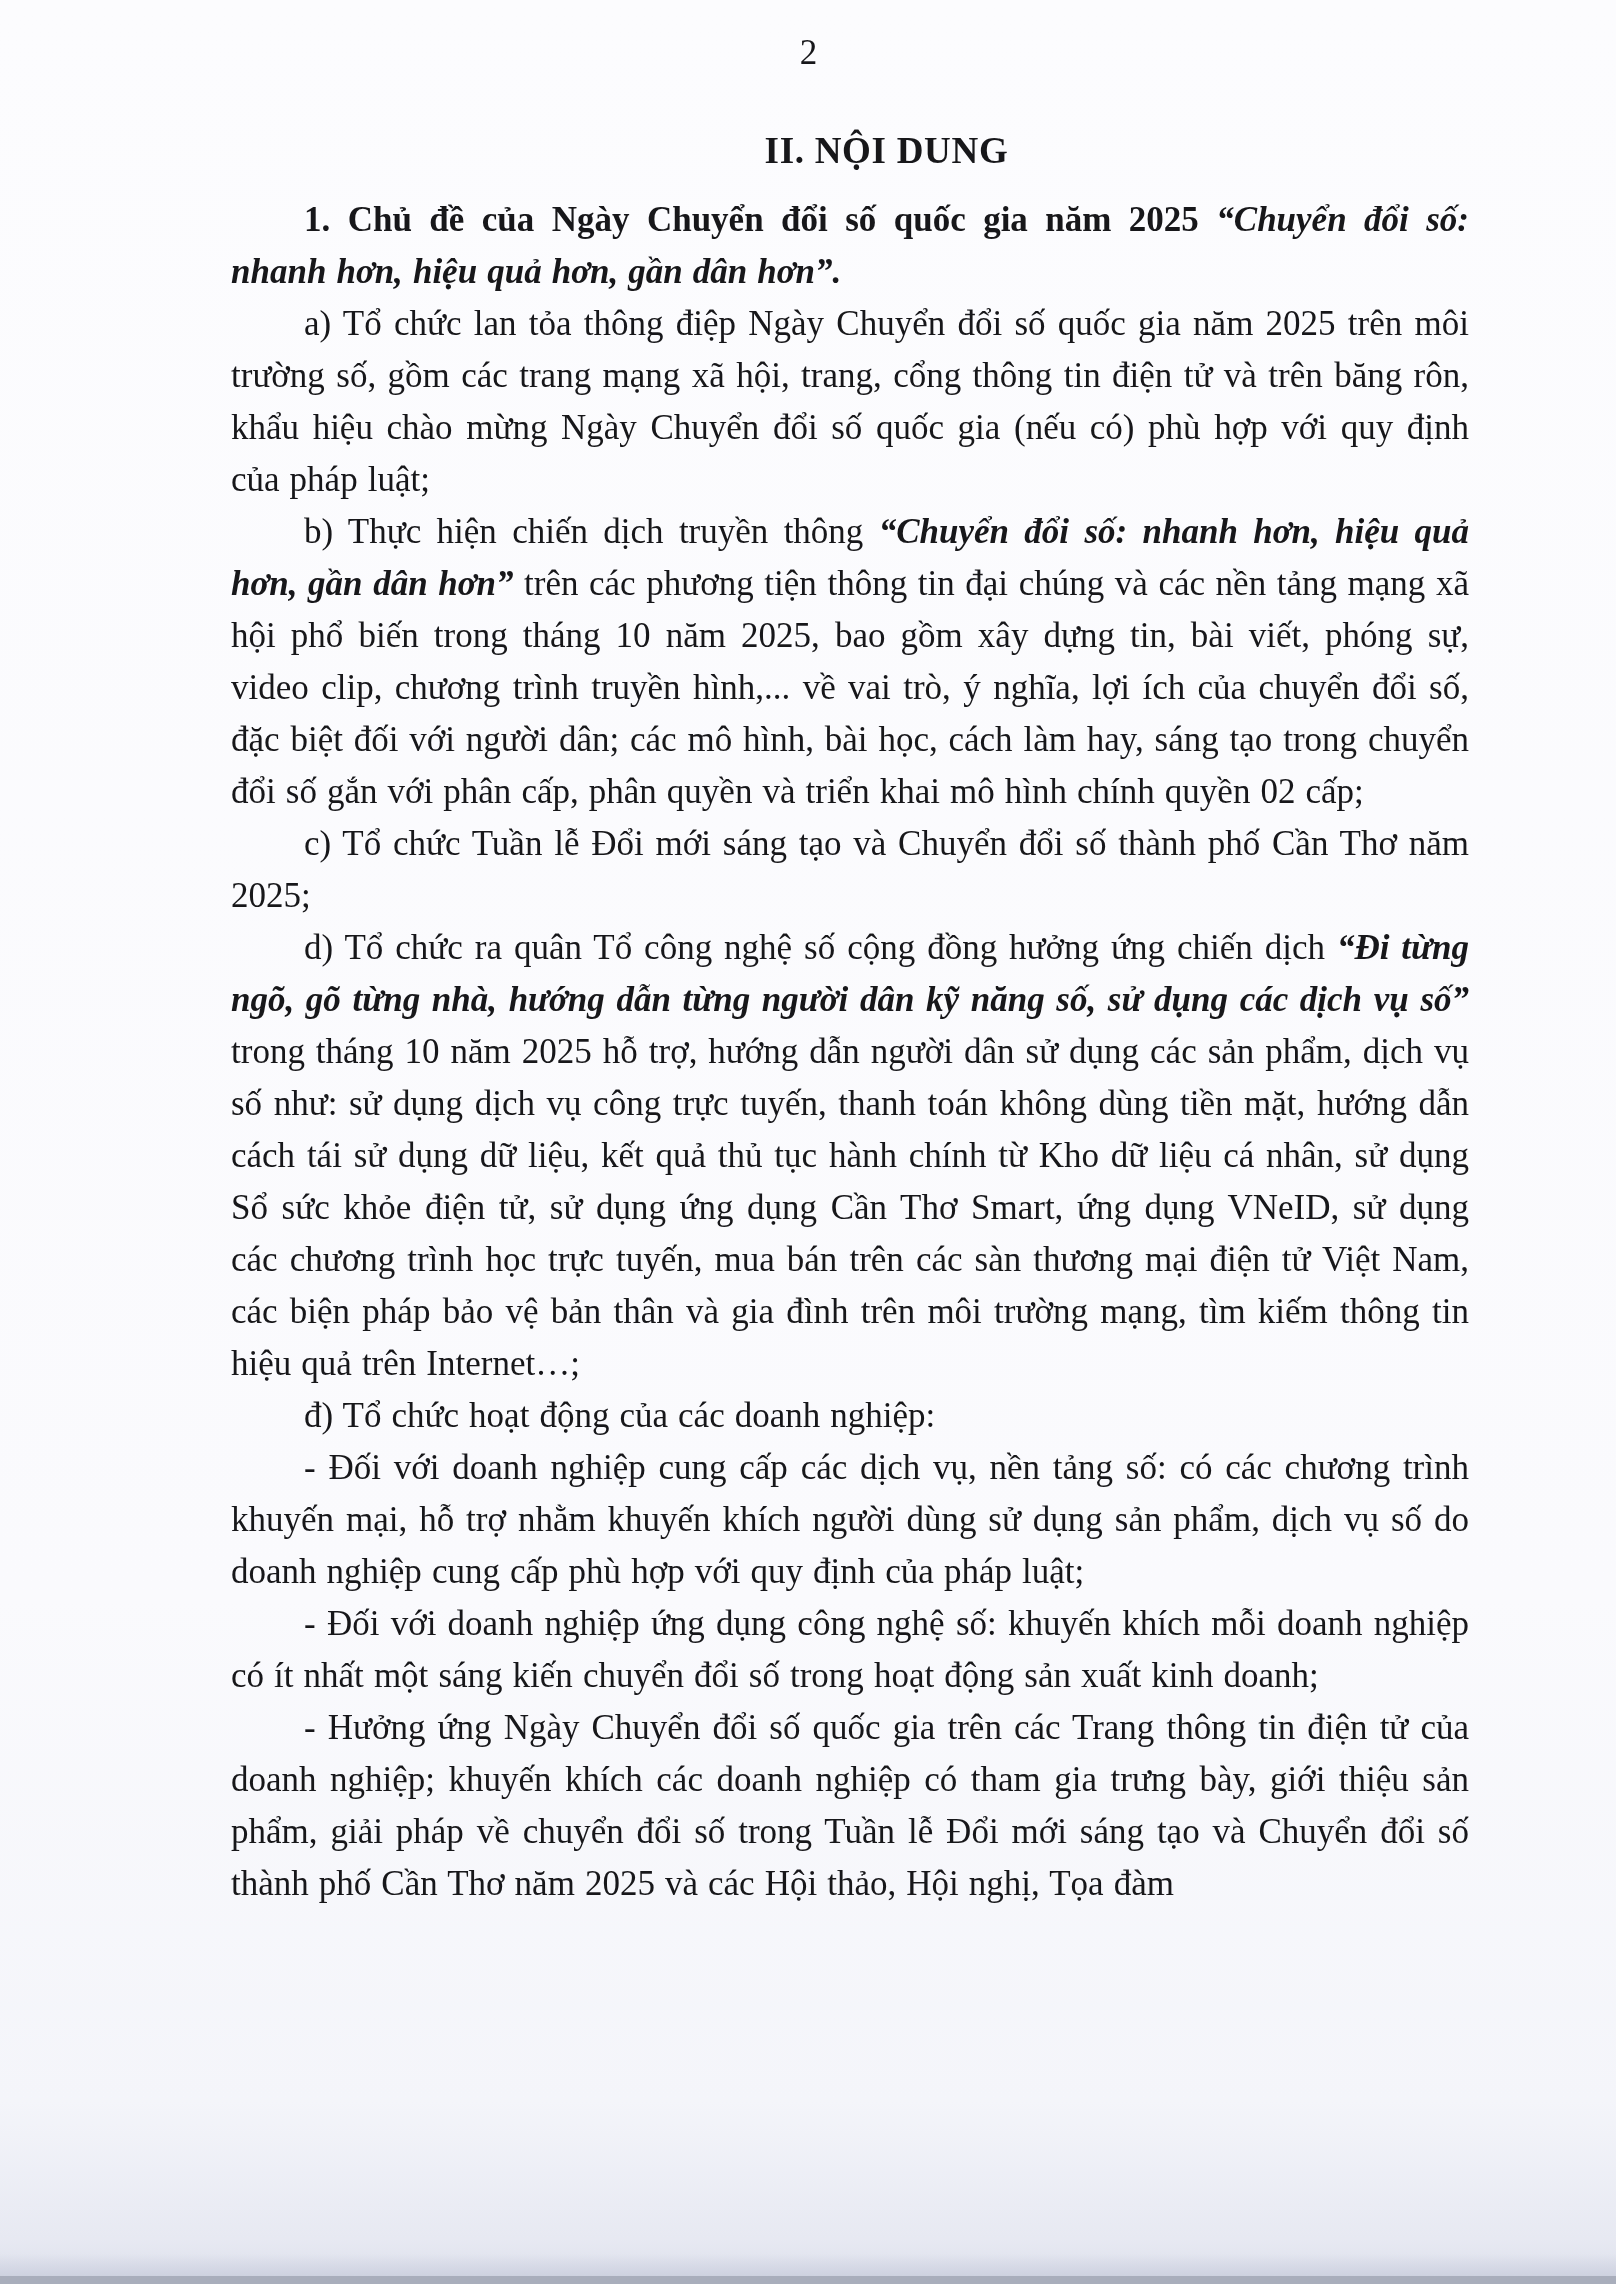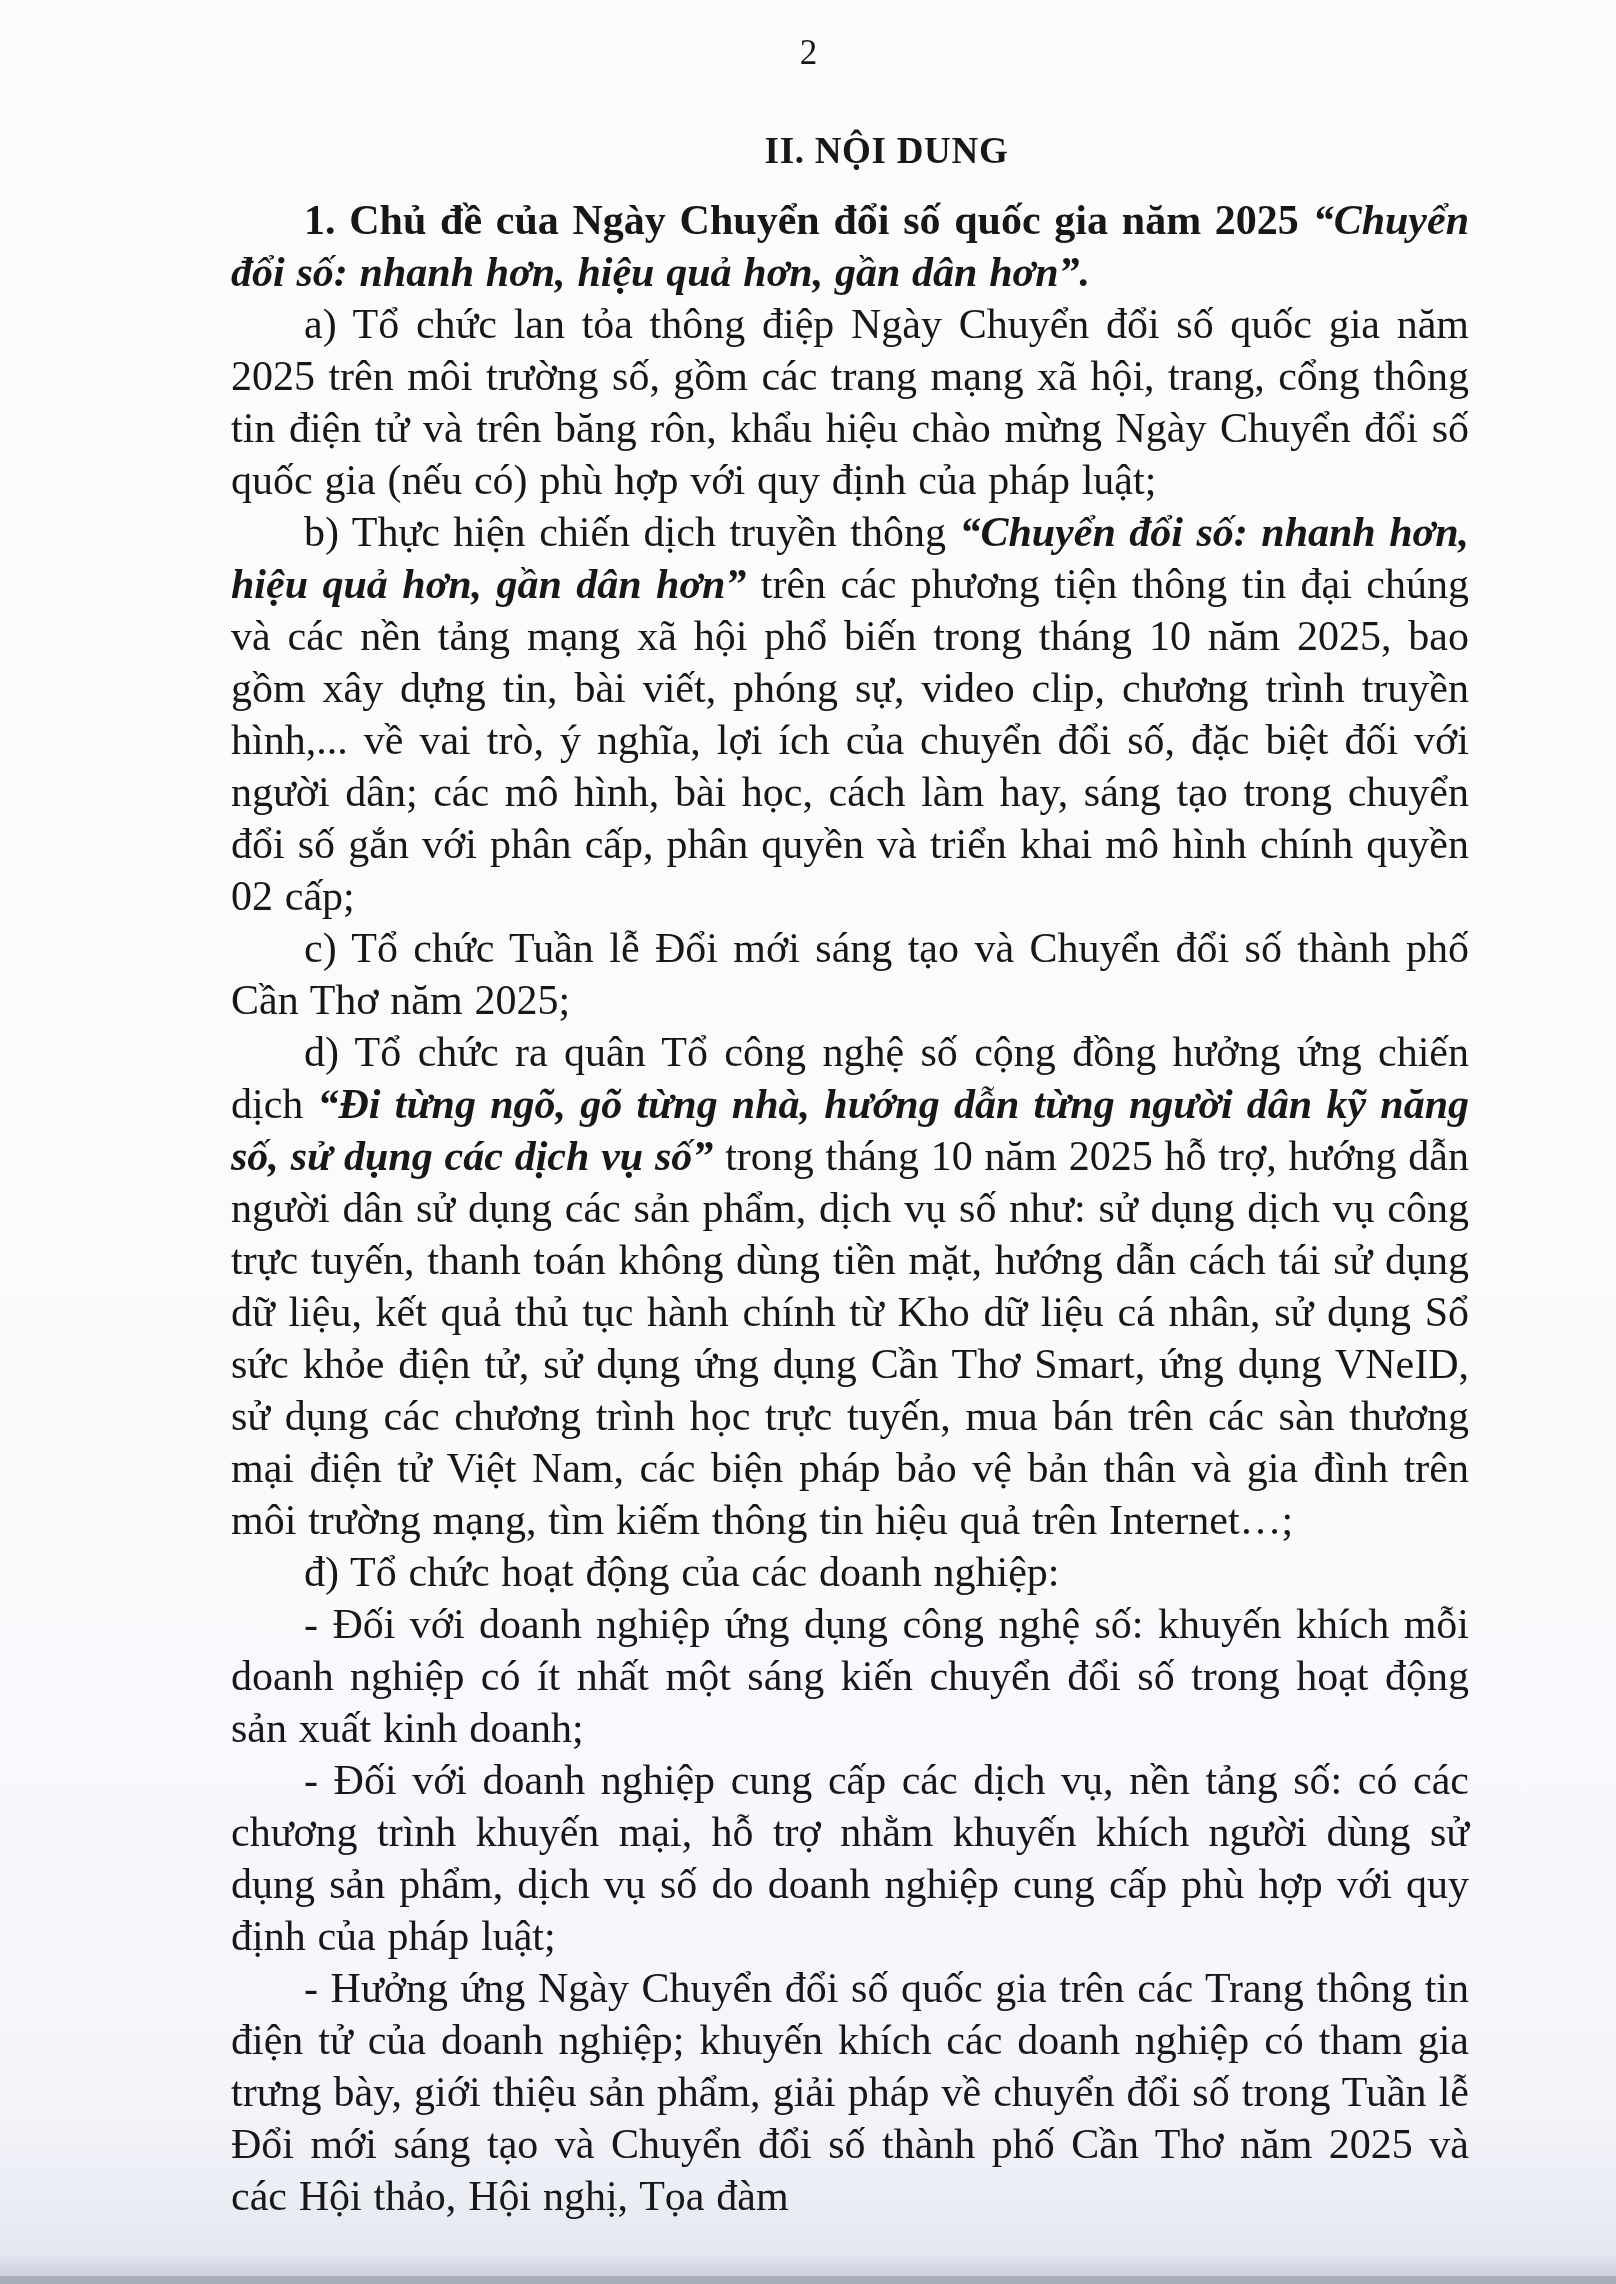--- a/index.html
+++ b/index.html
@@ -44,21 +44,21 @@
   .heading {
     margin: 0 0 17px 73px;
     font-size: 37px;
     line-height: 53px;
     font-weight: 700;
     letter-spacing: 0.7px;
     text-align: center;
   }
   .para {
     margin: 0;
-    font-size: 42px;
+    font-size: 35px;
     line-height: 52px;
     text-align: justify;
     text-indent: 73px;
     word-spacing: 1.3px;
   }
   .seg.regular { font-weight: 400; font-style: normal; margin-top: 44px; }
   .seg.bold { font-weight: 700; font-style: normal; }
   .seg.bold-italic { font-weight: 700; font-style: italic; }
   .scan-edge-shadow {
     position: absolute;
@@ -85,22 +85,22 @@
 
   <div class="content">
     <h1 class="heading">II. NỘI DUNG</h1>
     <div>
         <p class="para"><span class="seg bold">1. Chủ đề của Ngày Chuyển đổi số quốc gia năm 2025 </span><span class="seg bold-italic">“Chuyển đổi số: nhanh hơn, hiệu quả hơn, gần dân hơn”.</span></p>
         <p class="para"><span class="seg regular">a) Tổ chức lan tỏa thông điệp Ngày Chuyển đổi số quốc gia năm 2025 trên môi trường số, gồm các trang mạng xã hội, trang, cổng thông tin điện tử và trên băng rôn, khẩu hiệu chào mừng Ngày Chuyển đổi số quốc gia (nếu có) phù hợp với quy định của pháp luật;</span></p>
         <p class="para"><span class="seg regular">b) Thực hiện chiến dịch truyền thông </span><span class="seg bold-italic">“Chuyển đổi số: nhanh hơn, hiệu quả hơn, gần dân hơn”</span><span class="seg regular"> trên các phương tiện thông tin đại chúng và các nền tảng mạng xã hội phổ biến trong tháng 10 năm 2025, bao gồm xây dựng tin, bài viết, phóng sự, video clip, chương trình truyền hình,... về vai trò, ý nghĩa, lợi ích của chuyển đổi số, đặc biệt đối với người dân; các mô hình, bài học, cách làm hay, sáng tạo trong chuyển đổi số gắn với phân cấp, phân quyền và triển khai mô hình chính quyền 02 cấp;</span></p>
         <p class="para"><span class="seg regular">c) Tổ chức Tuần lễ Đổi mới sáng tạo và Chuyển đổi số thành phố Cần Thơ năm 2025;</span></p>
         <p class="para"><span class="seg regular">d) Tổ chức ra quân Tổ công nghệ số cộng đồng hưởng ứng chiến dịch </span><span class="seg bold-italic">“Đi từng ngõ, gõ từng nhà, hướng dẫn từng người dân kỹ năng số, sử dụng các dịch vụ số”</span><span class="seg regular"> trong tháng 10 năm 2025 hỗ trợ, hướng dẫn người dân sử dụng các sản phẩm, dịch vụ số như: sử dụng dịch vụ công trực tuyến, thanh toán không dùng tiền mặt, hướng dẫn cách tái sử dụng dữ liệu, kết quả thủ tục hành chính từ Kho dữ liệu cá nhân, sử dụng Sổ sức khỏe điện tử, sử dụng ứng dụng Cần Thơ Smart, ứng dụng VNeID, sử dụng các chương trình học trực tuyến, mua bán trên các sàn thương mại điện tử Việt Nam, các biện pháp bảo vệ bản thân và gia đình trên môi trường mạng, tìm kiếm thông tin hiệu quả trên Internet…;</span></p>
         <p class="para"><span class="seg regular">đ) Tổ chức hoạt động của các doanh nghiệp:</span></p>
+        <p class="para"><span class="seg regular">- Đối với doanh nghiệp cung cấp các dịch vụ, nền tảng số: có các chương trình khuyến mại, hỗ trợ nhằm khuyến khích người dùng sử dụng sản phẩm, dịch vụ số do doanh nghiệp cung cấp phù hợp với quy định của pháp luật;</span></p>
         <p class="para"><span class="seg regular">- Đối với doanh nghiệp ứng dụng công nghệ số: khuyến khích mỗi doanh nghiệp có ít nhất một sáng kiến chuyển đổi số trong hoạt động sản xuất kinh doanh;</span></p>
-        <p class="para"><span class="seg regular">- Đối với doanh nghiệp cung cấp các dịch vụ, nền tảng số: có các chương trình khuyến mại, hỗ trợ nhằm khuyến khích người dùng sử dụng sản phẩm, dịch vụ số do doanh nghiệp cung cấp phù hợp với quy định của pháp luật;</span></p>
         <p class="para"><span class="seg regular">- Hưởng ứng Ngày Chuyển đổi số quốc gia trên các Trang thông tin điện tử của doanh nghiệp; khuyến khích các doanh nghiệp có tham gia trưng bày, giới thiệu sản phẩm, giải pháp về chuyển đổi số trong Tuần lễ Đổi mới sáng tạo và Chuyển đổi số thành phố Cần Thơ năm 2025 và các Hội thảo, Hội nghị, Tọa đàm</span></p>
       </div>
   </div>
 
   <div class="scan-edge-shadow"></div>
   <div class="scan-edge"></div>
 </div>
 
 
 </body></html>

